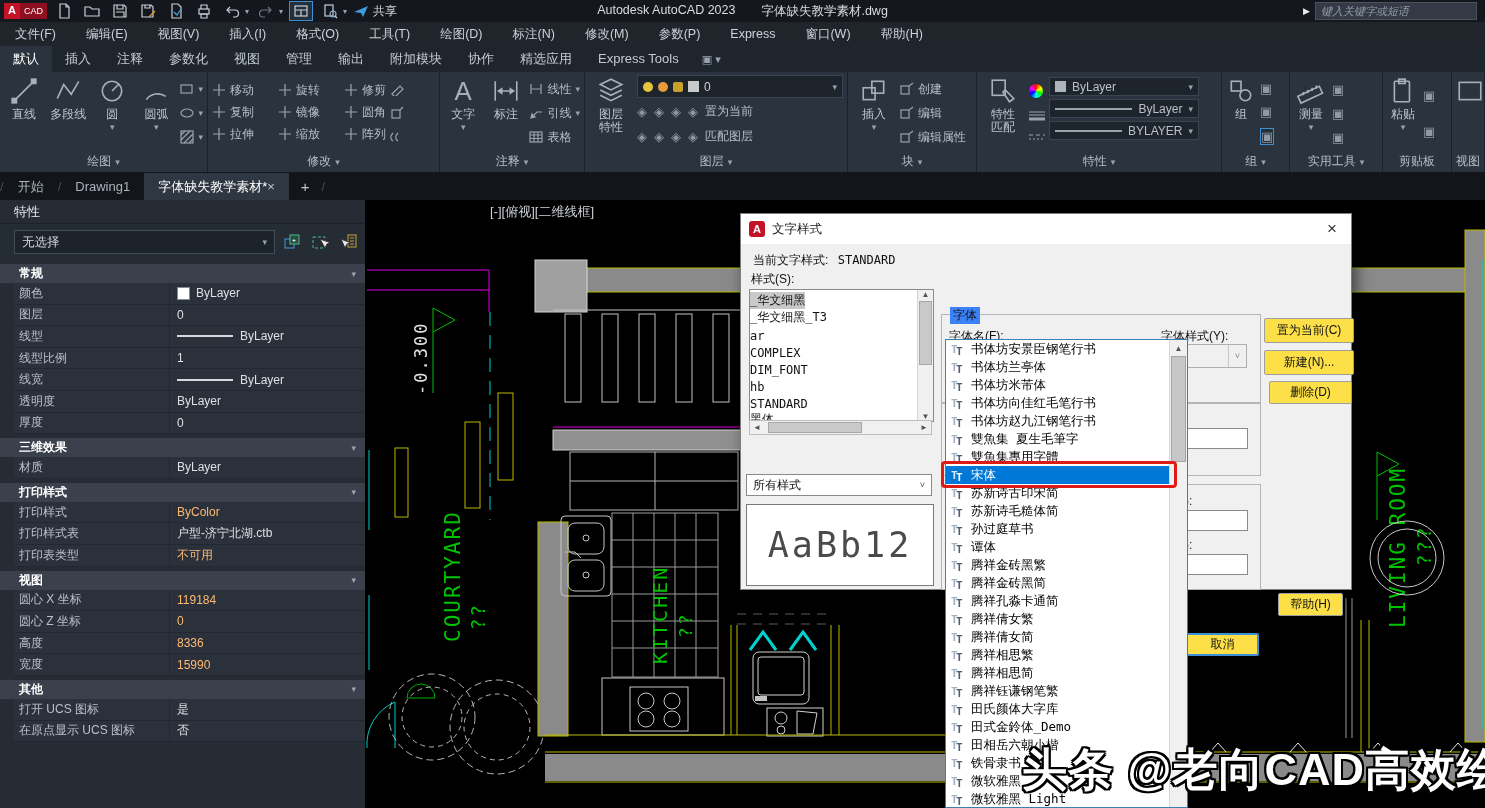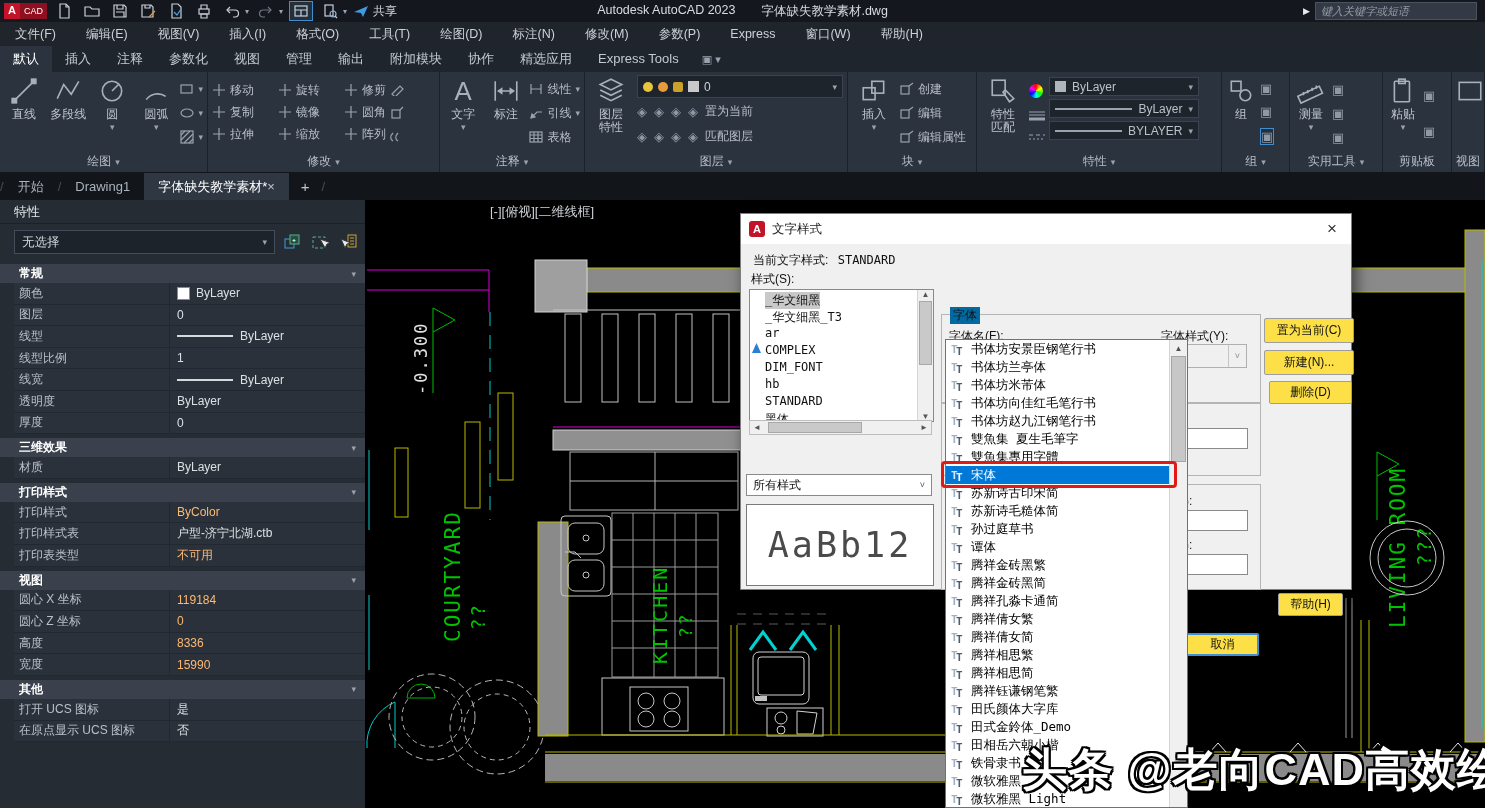--- a/index.html
+++ b/index.html
@@ -81,35 +81,35 @@
   .dialog{position:absolute;left:740px;top:213px;width:612px;height:377px;background:#f0f0f0;border:1px solid #7e7e7e;box-shadow:4px 6px 14px rgba(0,0,0,.55);z-index:20;box-sizing:border-box;color:#111;}
   .dlg-title{height:30px;background:#fff;display:flex;align-items:center;padding:0 8px;gap:7px;font-size:12.5px;color:#222;}
   .red-a{width:16px;height:16px;background:#c21329;color:#fff;font-weight:bold;font-size:11px;text-align:center;line-height:16px;border-radius:3px;}
   .dlg-close{margin-left:auto;font-size:17px;color:#333;padding:0 6px;}
   .dlg-body{position:relative;width:100%;height:345px;}
   .abs{position:absolute;}
   .curstyle{left:12px;top:8px;font-size:12px;}
   .styleslbl{left:10px;top:27px;font-size:12px;}
   .listbox{left:8px;top:45px;width:183px;height:131px;background:#fff;border:1px solid #8a8a8a;overflow:hidden;display:flex;}
   .litems{flex:1;padding-top:2px;}
-  .sitem{height:17px;display:flex;align-items:flex-start;padding-left:15px;font-size:12px;white-space:nowrap;}
+  .sitem{height:17px;display:flex;align-items:flex-end;font-size:12px;white-space:nowrap;}
   .sitem .txt{font-family:"DejaVu Sans Mono","Liberation Mono",monospace;}
   .sitem.sel .txt{background:#c9c9c9;}
   .sitem .shx-ico{display:none;width:9px;height:10px;background:#2a7fd4;clip-path:polygon(50% 0,100% 100%,0 100%);margin:0 4px 0 -13px;}
   .sitem.shx .shx-ico{display:inline-block;}
   .vscroll{width:15px;background:#f0f0f0;border-left:1px solid #d5d5d5;display:flex;flex-direction:column;align-items:center;font-size:8px;color:#555;}
   .vthumb{width:11px;height:62px;background:#c9c9c9;border:1px solid #a8a8a8;margin-top:2px;}
   .hscroll{left:8px;top:176px;width:183px;height:15px;background:#f0f0f0;border:1px solid #bdbdbd;display:flex;align-items:center;justify-content:space-between;font-size:8px;color:#555;padding:0 3px;box-sizing:border-box;}
   .hthumb{height:9px;width:92px;background:#c9c9c9;border:1px solid #a8a8a8;margin-right:52px;}
   .filter{left:5px;top:230px;width:186px;height:22px;background:#fff;border:1px solid #8a8a8a;display:flex;align-items:center;justify-content:space-between;padding:0 6px;font-size:12px;box-sizing:border-box;}
   .filter .crt2{color:#555;font-size:9px;}
   .preview{left:5px;top:260px;width:186px;height:80px;background:#fff;border:1px solid #7a7a7a;display:flex;align-items:center;justify-content:center;}
   .preview span{font-family:"DejaVu Sans Mono","Liberation Mono",monospace;font-size:35px;color:#4a4a4a;letter-spacing:3px;}
   .grp{border:1px solid #b5b5b5;}
-  .glab{position:absolute;top:-8px;left:8px;background:#0369a1;padding:0 3px;font-size:12px;}
+  .glab{position:absolute;top:-8px;left:8px;background:#3b82f6;padding:0 3px;font-size:12px;}
   .flab{font-size:12px;}
   .fcombo{background:#e6f2fb;border:1px solid #3c7fb1;display:flex;align-items:center;box-sizing:border-box;font-size:12.5px;}
   .fcombo .wt{position:relative;width:17px;height:15px;margin:0 2px 0 4px;flex:none;}
   .fcombo .wt .t{position:absolute;right:0;top:0;color:#5a6572;font-family:"DejaVu Sans Mono",monospace;font-size:12px;font-weight:bold;}
   .fcombo .wt .tri{position:absolute;left:0;bottom:0;width:0;height:0;border-left:5px solid transparent;border-right:5px solid transparent;border-bottom:9px solid #edb211;}
   .fcombo .fc-arr{margin-left:auto;width:17px;height:100%;background:#cfe6f7;border-left:1px solid #9ec7e8;display:flex;align-items:center;justify-content:center;color:#2a6fb5;font-size:9px;}
   .dcombo{background:#f0f0f0;border:1px solid #b0b0b0;display:flex;align-items:center;justify-content:flex-end;box-sizing:border-box;}
   .dcombo .fc-arr2{width:17px;height:100%;border-left:1px solid #c5c5c5;display:flex;align-items:center;justify-content:center;color:#8a8a8a;font-size:9px;}
   .dbtn{background:#fde047;border:1px solid #9e9e9e;border-radius:2px;font-size:12px;display:flex;align-items:center;justify-content:center;box-sizing:border-box;color:#111;}
   .dbtn.focus{border:2px solid #3d8fd6;margin-top:40px;}

